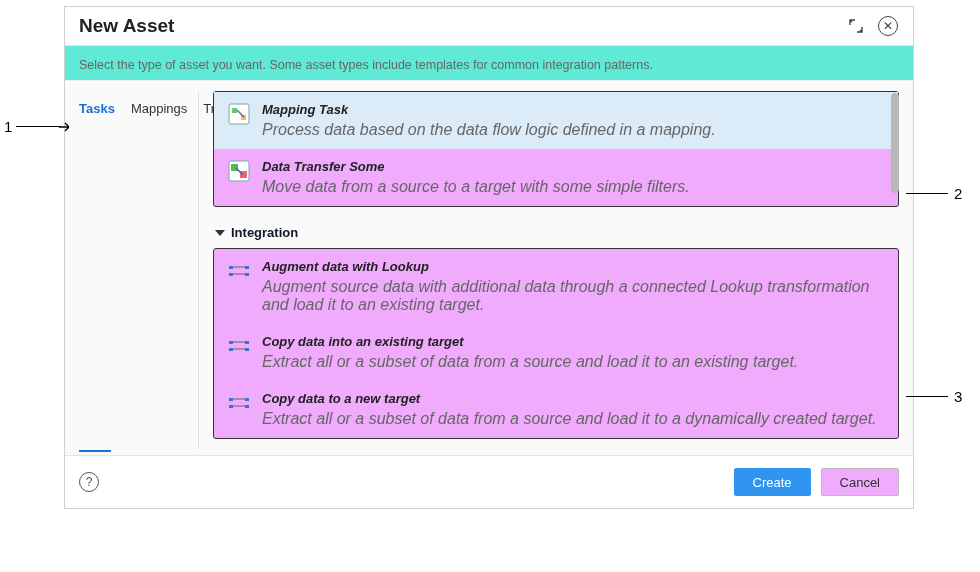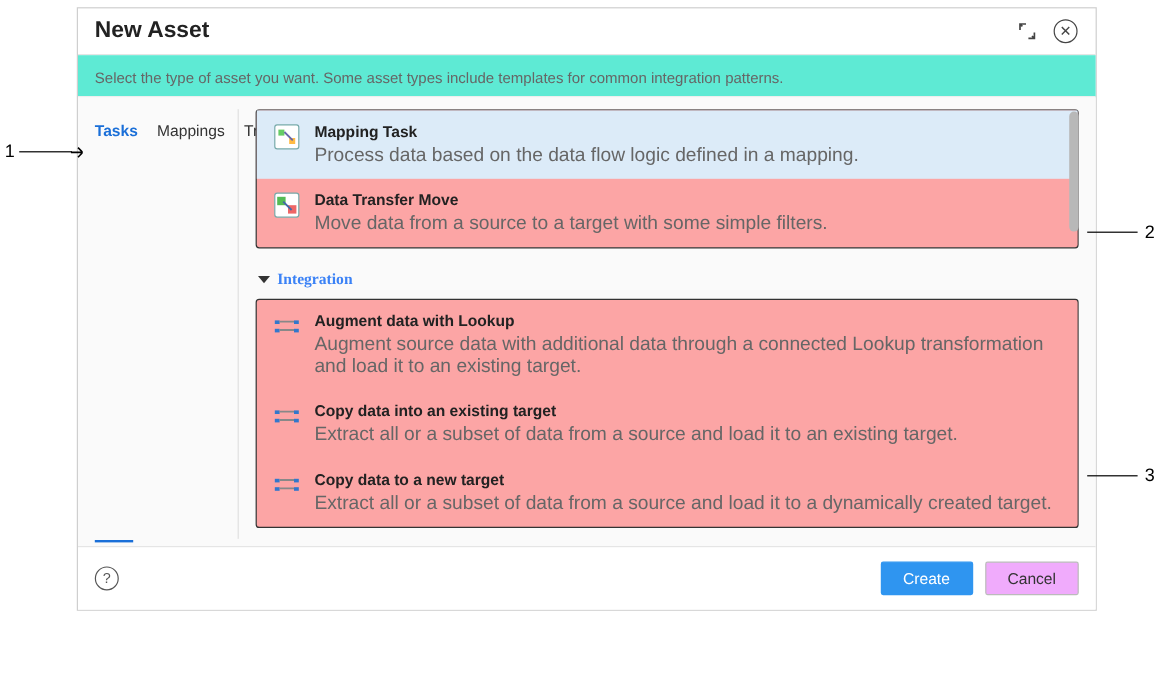--- a/index.html
+++ b/index.html
@@ -101,22 +101,23 @@
   }
   .main {
     flex: 1;
     padding: 0 0 0 14px;
     overflow-y: hidden;
     position: relative;
   }
   .group-box {
     border: 1px solid #333;
     border-radius: 3px;
-    background: #fca5a5;
+    background: #f0abfc;
     margin-bottom: 12px;
+    font-style: italic;
   }
   .asset-item {
     display: flex;
     align-items: flex-start;
     gap: 12px;
     padding: 10px 14px;
     cursor: pointer;
   }
   .asset-item.selected {
     background: #dcebf8;
@@ -141,23 +142,22 @@
     font-size: 16px;
     color: #666;
   }
   .section-header {
     display: flex;
     align-items: center;
     gap: 6px;
     padding: 6px 2px 8px;
     font-weight: 700;
     font-size: 13px;
-    color: #3b82f6;
-    cursor: pointer;
-    font-family: Liberation Serif, serif;
+    color: #0f172a;
+    cursor: pointer;
   }
   .triangle {
     width: 0; height: 0;
     border-left: 5px solid transparent;
     border-right: 5px solid transparent;
     border-top: 6px solid #333;
   }
   .scrollbar {
     position: absolute;
     right: 0;
@@ -273,21 +273,21 @@
         <div class="asset-item">
           <div class="asset-icon">
             <svg width="22" height="22" viewBox="0 0 22 22">
                 <rect x="1" y="1" width="20" height="20" rx="2" fill="#fff" stroke="#7aa" stroke-width="1"></rect>
                 <rect x="3" y="4" width="7" height="7" fill="#5b5"></rect>
                 <rect x="12" y="11" width="7" height="7" fill="#e66"></rect>
                 <path d="M8 8 L15 15" stroke="#46a" stroke-width="1.5"></path>
               </svg>
           </div>
           <div class="asset-text">
-            <div class="asset-title">Data Transfer Move</div>
+            <div class="asset-title">Data Transfer Some</div>
             <div class="asset-desc">Move data from a source to a target with some simple filters.</div>
           </div>
         </div>
       </div>
 
       <div class="section-header">
         <div class="triangle"></div>
         <span>Integration</span>
       </div>
 

